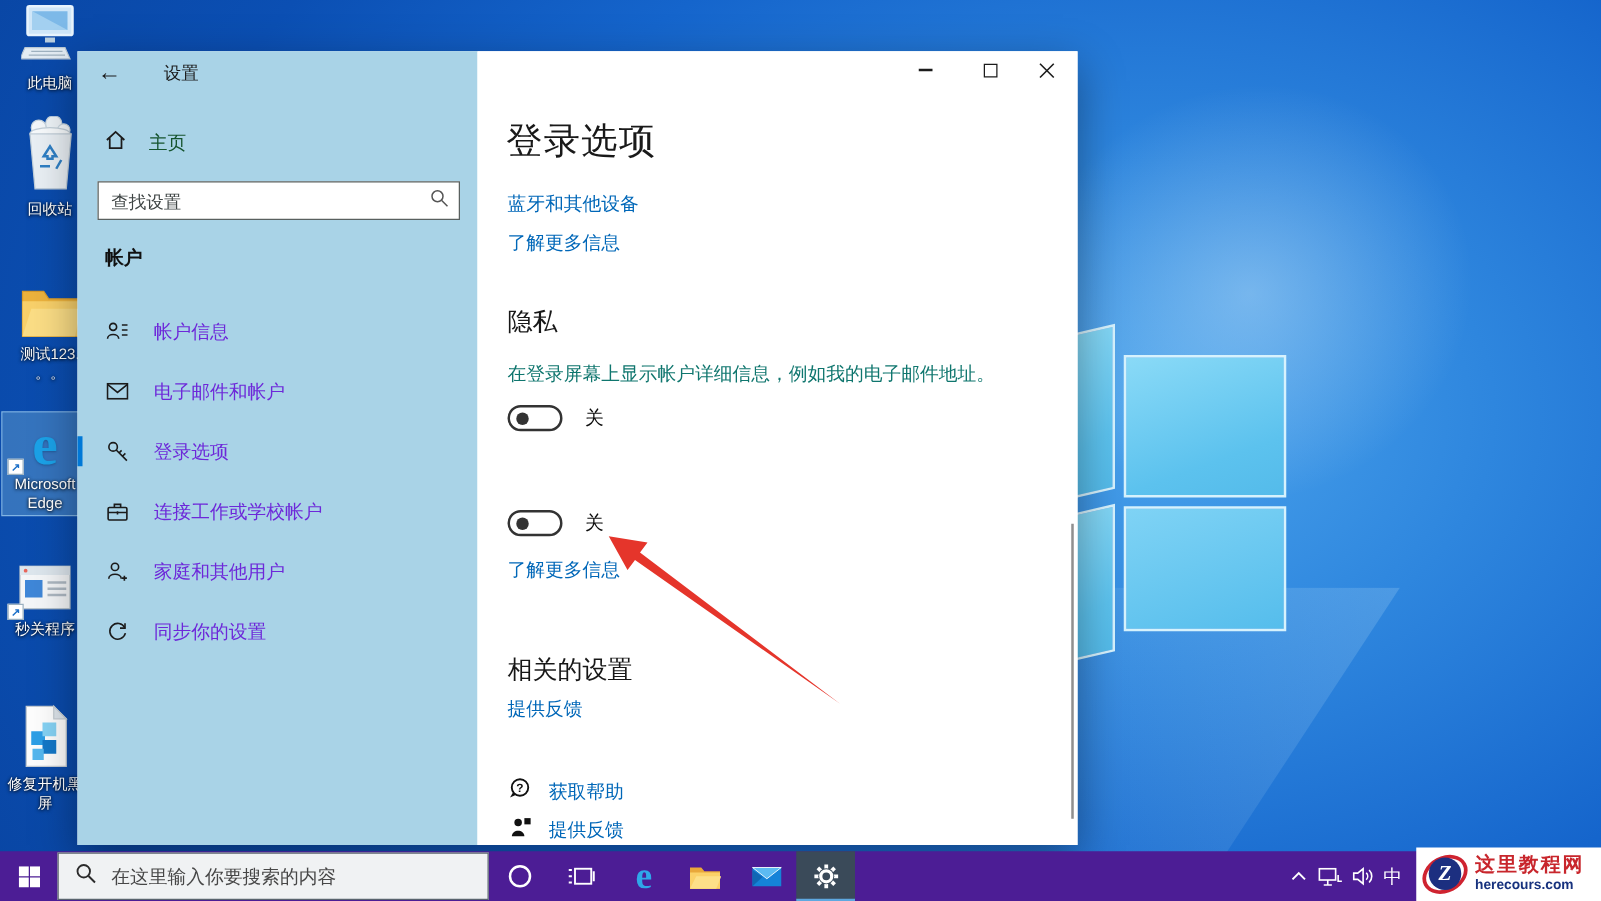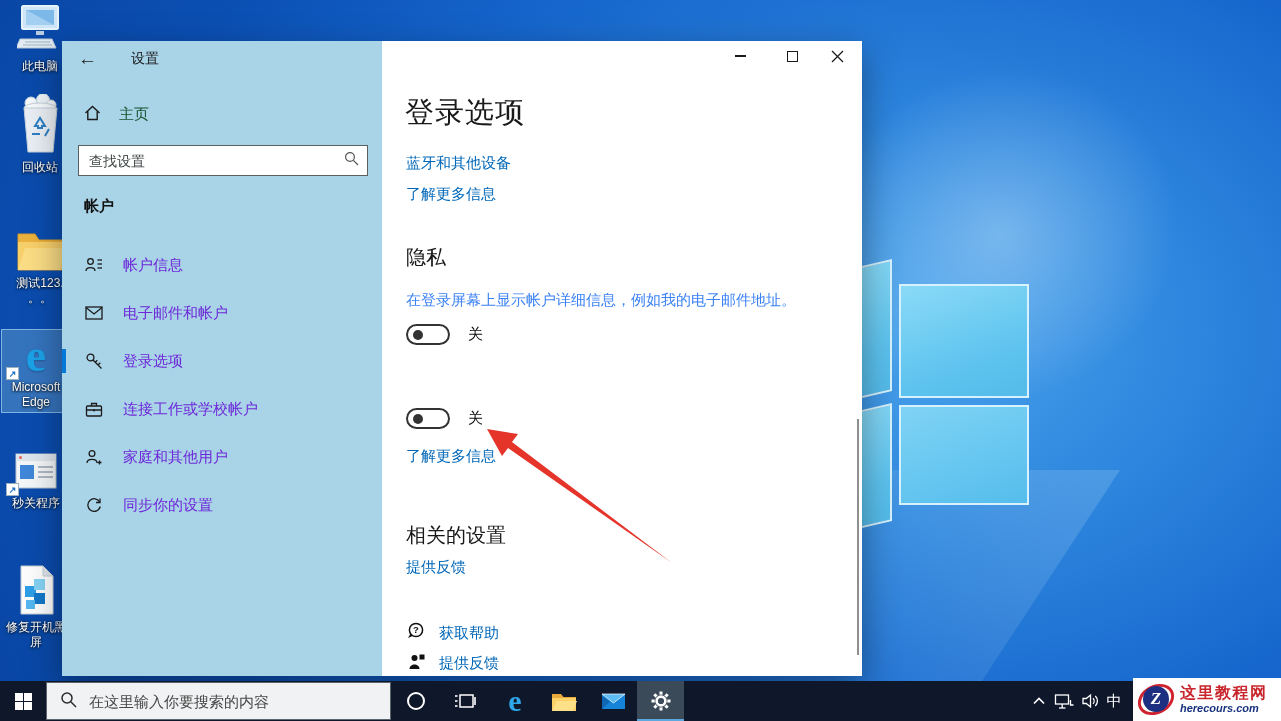--- a/index.html
+++ b/index.html
@@ -63,39 +63,39 @@
   .main { position:absolute; left:320px; top:0; width:480px; height:100%; background:#fff; }
   .ctl { position:absolute; top:0; width:45px; height:30px; display:flex; align-items:center; justify-content:center; }
   .ctl-min { right:99px; } .ctl-max { right:47px; } .ctl-close { right:2px; }
   .min-glyph { width:11px; height:2px; background:#1b1b1b; }
   .max-glyph { width:11px; height:11px; border:1.4px solid #1b1b1b; }
   .page-title { position:absolute; left:23px; top:52px; font-size:29px; font-weight:300; color:#191919; letter-spacing:1px; }
   .blue-link { color:#0067b8; font-size:15px; position:absolute; cursor:pointer; }
   .lk-bt { left:24px; top:113px; } .lk-more1 { left:24px; top:144px; }
   .sec-h { position:absolute; left:24px; font-size:20px; color:#171717; }
   .h-privacy { top:203px; } .h-related { top:481px; }
-  .body-text { position:absolute; left:24px; font-size:15px; color:#3b82f6; line-height:24px; }
+  .body-text { position:absolute; left:24px; font-size:15px; color:#0f766e; line-height:24px; }
   .p1 { top:247px; width:445px; } .p2 { top:320px; width:436px; }
   .toggle-row { position:absolute; left:24px; display:flex; align-items:center; gap:18px; }
   .tr1 { top:283px; } .tr2 { top:367px; }
   .toggle { width:44px; height:21px; border:2px solid #333; border-radius:12px; position:relative; }
   .toggle .knob { position:absolute; left:5px; top:3.5px; width:10px; height:10px; border-radius:50%; background:#333; }
   .toggle-state { font-size:15px; color:#0a0a0a; }
   .lk-more2 { left:24px; top:406px; }
   .lk-lock { left:24px; top:517px; }
   .help-row { position:absolute; display:flex; align-items:center; gap:14px; }
   .hr1 { left:24px; top:581px; } .hr2 { left:26px; top:612px; }
   .help-row .blue-link { position:static; }
   .scroll-thumb { position:absolute; right:3px; top:378px; width:2px; height:236px; background:#8f8f8f; }
 
   
   .arrow-svg { position:absolute; left:0; top:0; z-index:20; pointer-events:none; }
 
   
-  .taskbar { position:absolute; left:0; top:681px; width:1281px; height:40px; background:#0f172a; z-index:30; }
+  .taskbar { position:absolute; left:0; top:681px; width:1281px; height:40px; background:#4c1d95; z-index:30; }
   .tb-btn { position:absolute; top:0; height:40px; display:flex; align-items:center; justify-content:center; }
   .tb-start { left:0; width:46px; }
   .tb-search { position:absolute; left:46px; top:1px; width:345px; height:38px; background:#f0f2f3;
                border:1px solid #59646d; display:flex; align-items:center; gap:12px; padding-left:13px; }
   .tb-search input { flex:1; border:none; outline:none; background:transparent; font-size:15px;
                      font-family:inherit; color:#333; }
   .tb-search input::placeholder { color:#474747; opacity:1; }
   .tb-cortana { left:398px; width:36px; }
   .cortana-ring { width:18px; height:18px; border:2px solid #fff; border-radius:50%; }
   .tb-tv { left:442px; width:46px; }
@@ -115,21 +115,21 @@
   .wm { position:absolute; left:1133px; top:678px; width:148px; height:43px; background:#fff; z-index:40;
         display:flex; align-items:center; padding-left:3px; }
   .wm-logo { position:relative; width:42px; height:38px; flex:0 0 auto; }
   .wm-swoosh { position:absolute; left:1px; top:4px; width:38px; height:29px; border:3px solid #cf2330;
                border-radius:50%; transform:rotate(-28deg); }
   .wm-z { position:absolute; left:7px; top:5px; width:26px; height:26px; background:#1c2f80; border-radius:50%;
           color:#fff; font-weight:bold; font-style:italic; font-size:17px; display:flex; align-items:center;
           justify-content:center; font-family:"Liberation Serif", serif; }
   .wm-text { display:flex; flex-direction:column; margin-left:2px; line-height:1.15; }
   .wm-name { color:#c8262c; font-weight:bold; font-size:16px; letter-spacing:1.5px; white-space:nowrap; }
-  .wm-url { color:#17327e; font-weight:bold; font-size:11px;font-style:italic; }
+  .wm-url { color:#17327e; font-weight:bold; font-size:11px; }
 </style>
 </head>
 <body>
 
 <div id="stage">
 
   <div class="desktop-bg">
     <div class="glow"></div>
     <div class="beam-low"></div>
     <div class="pane pane-tl"></div>

